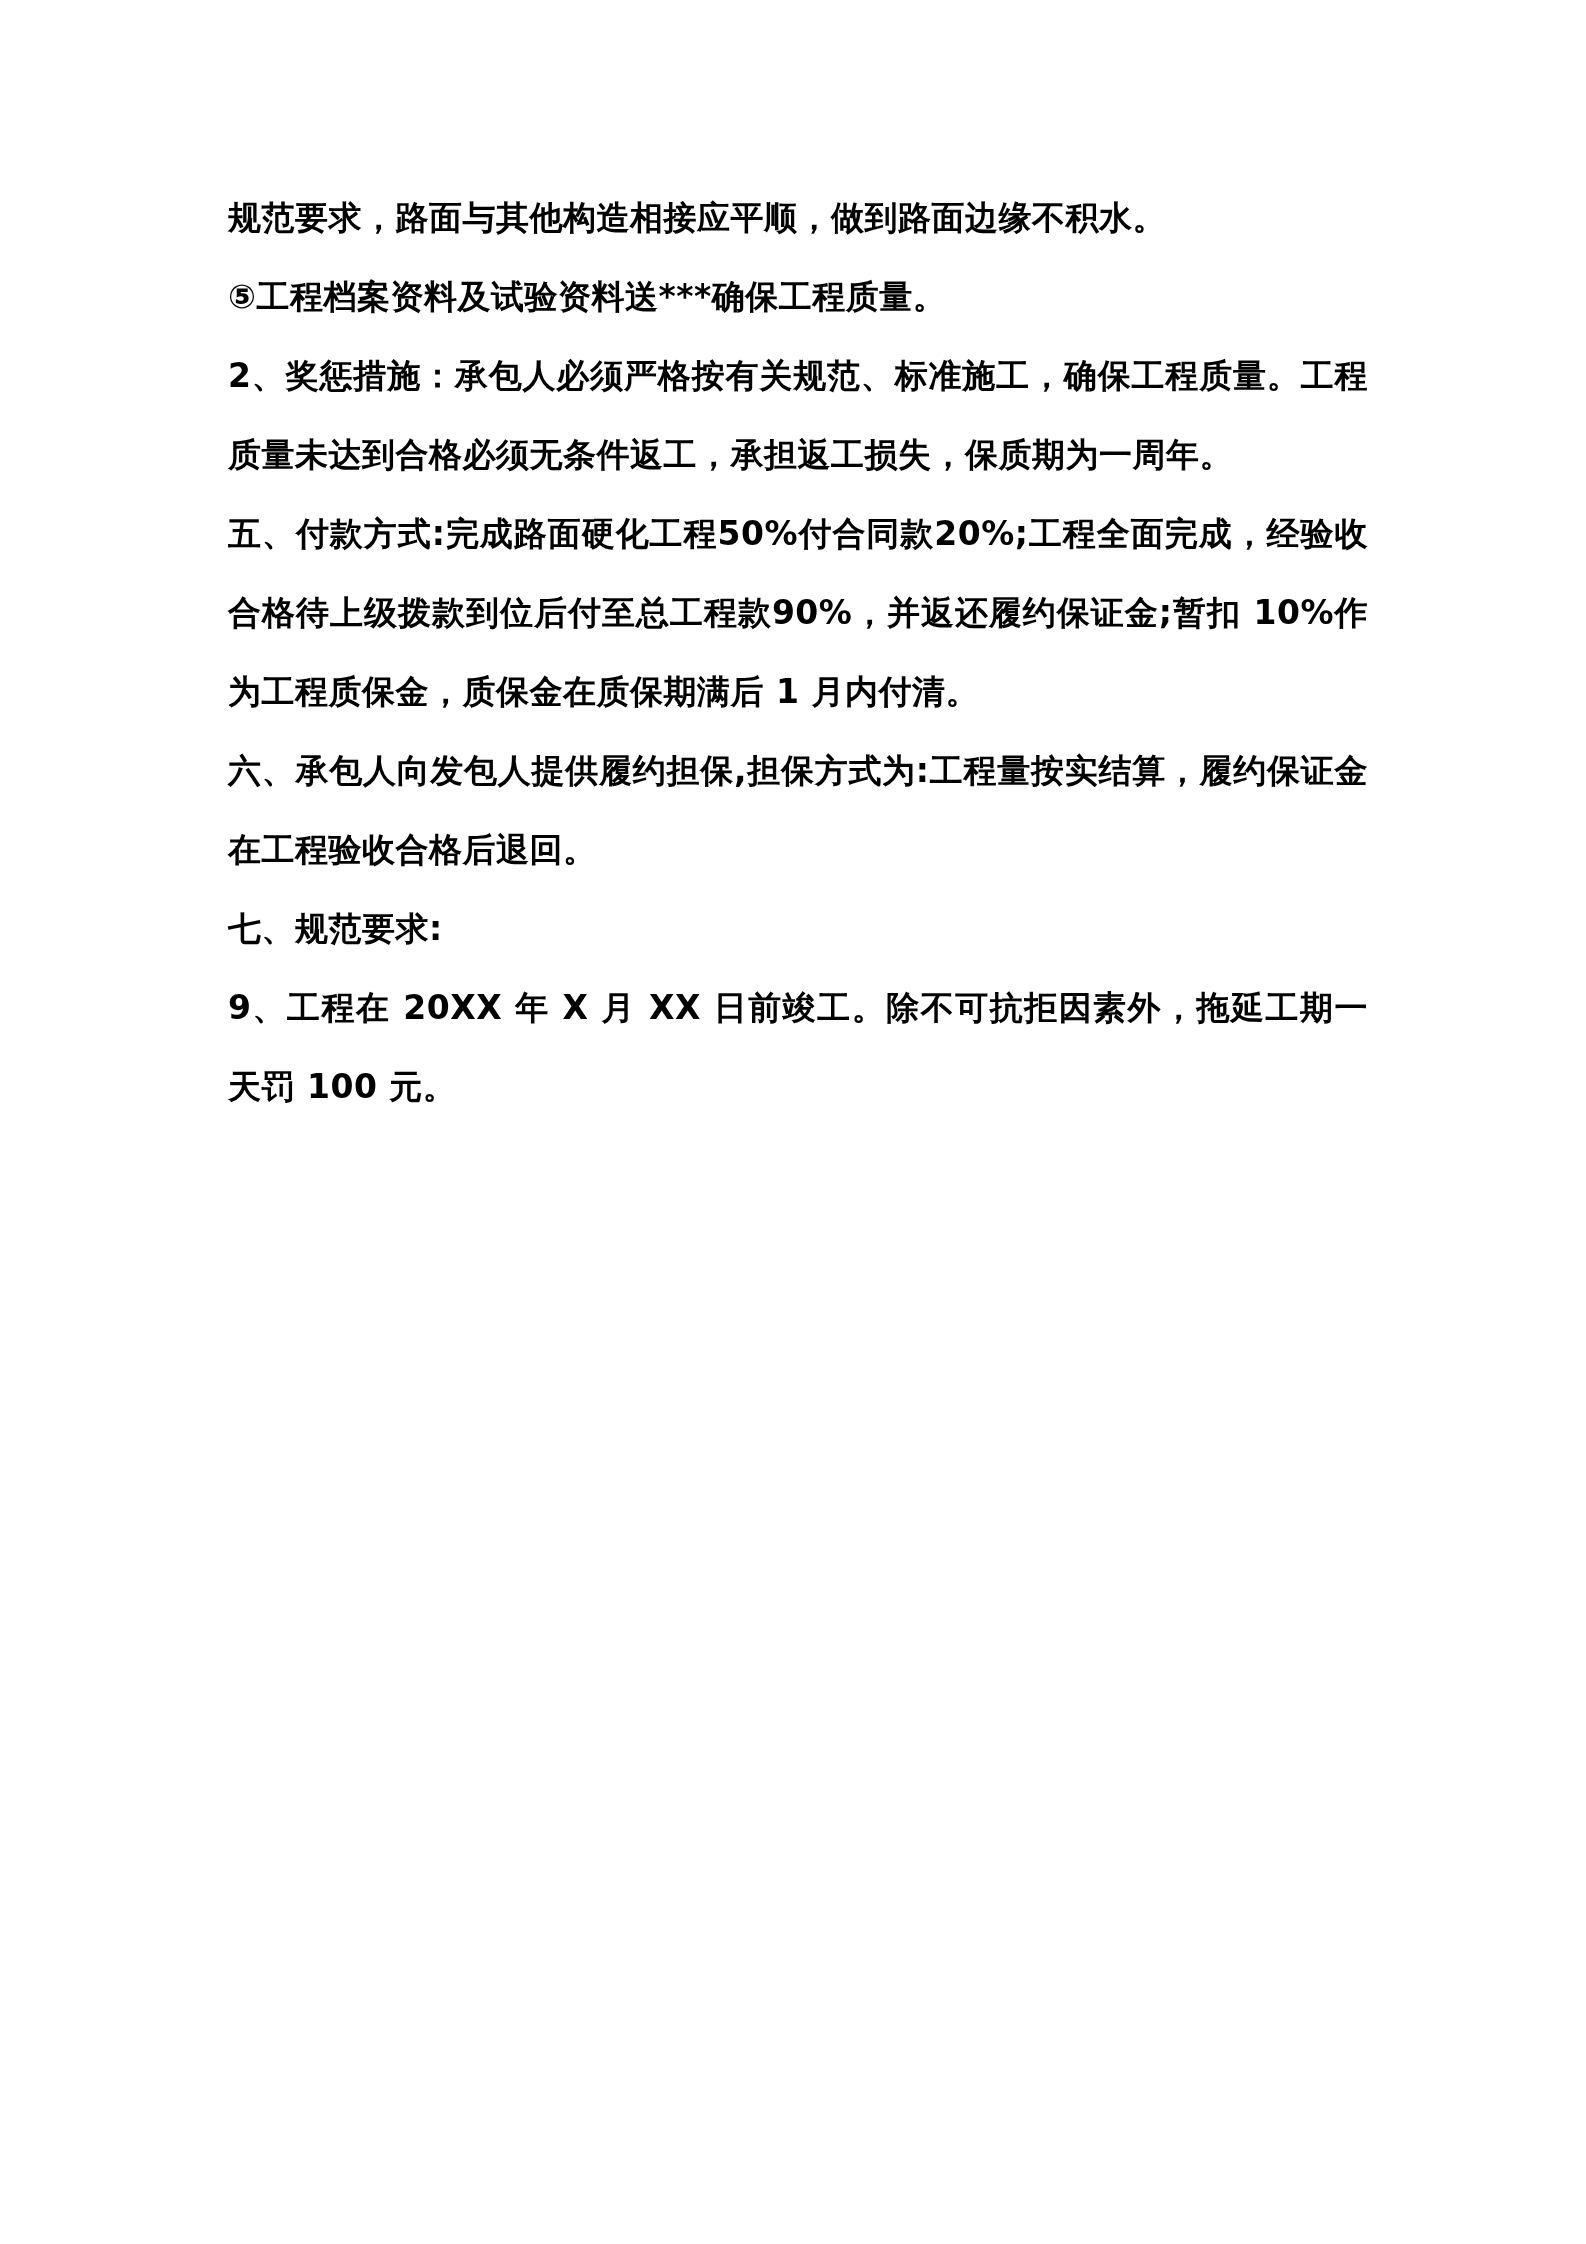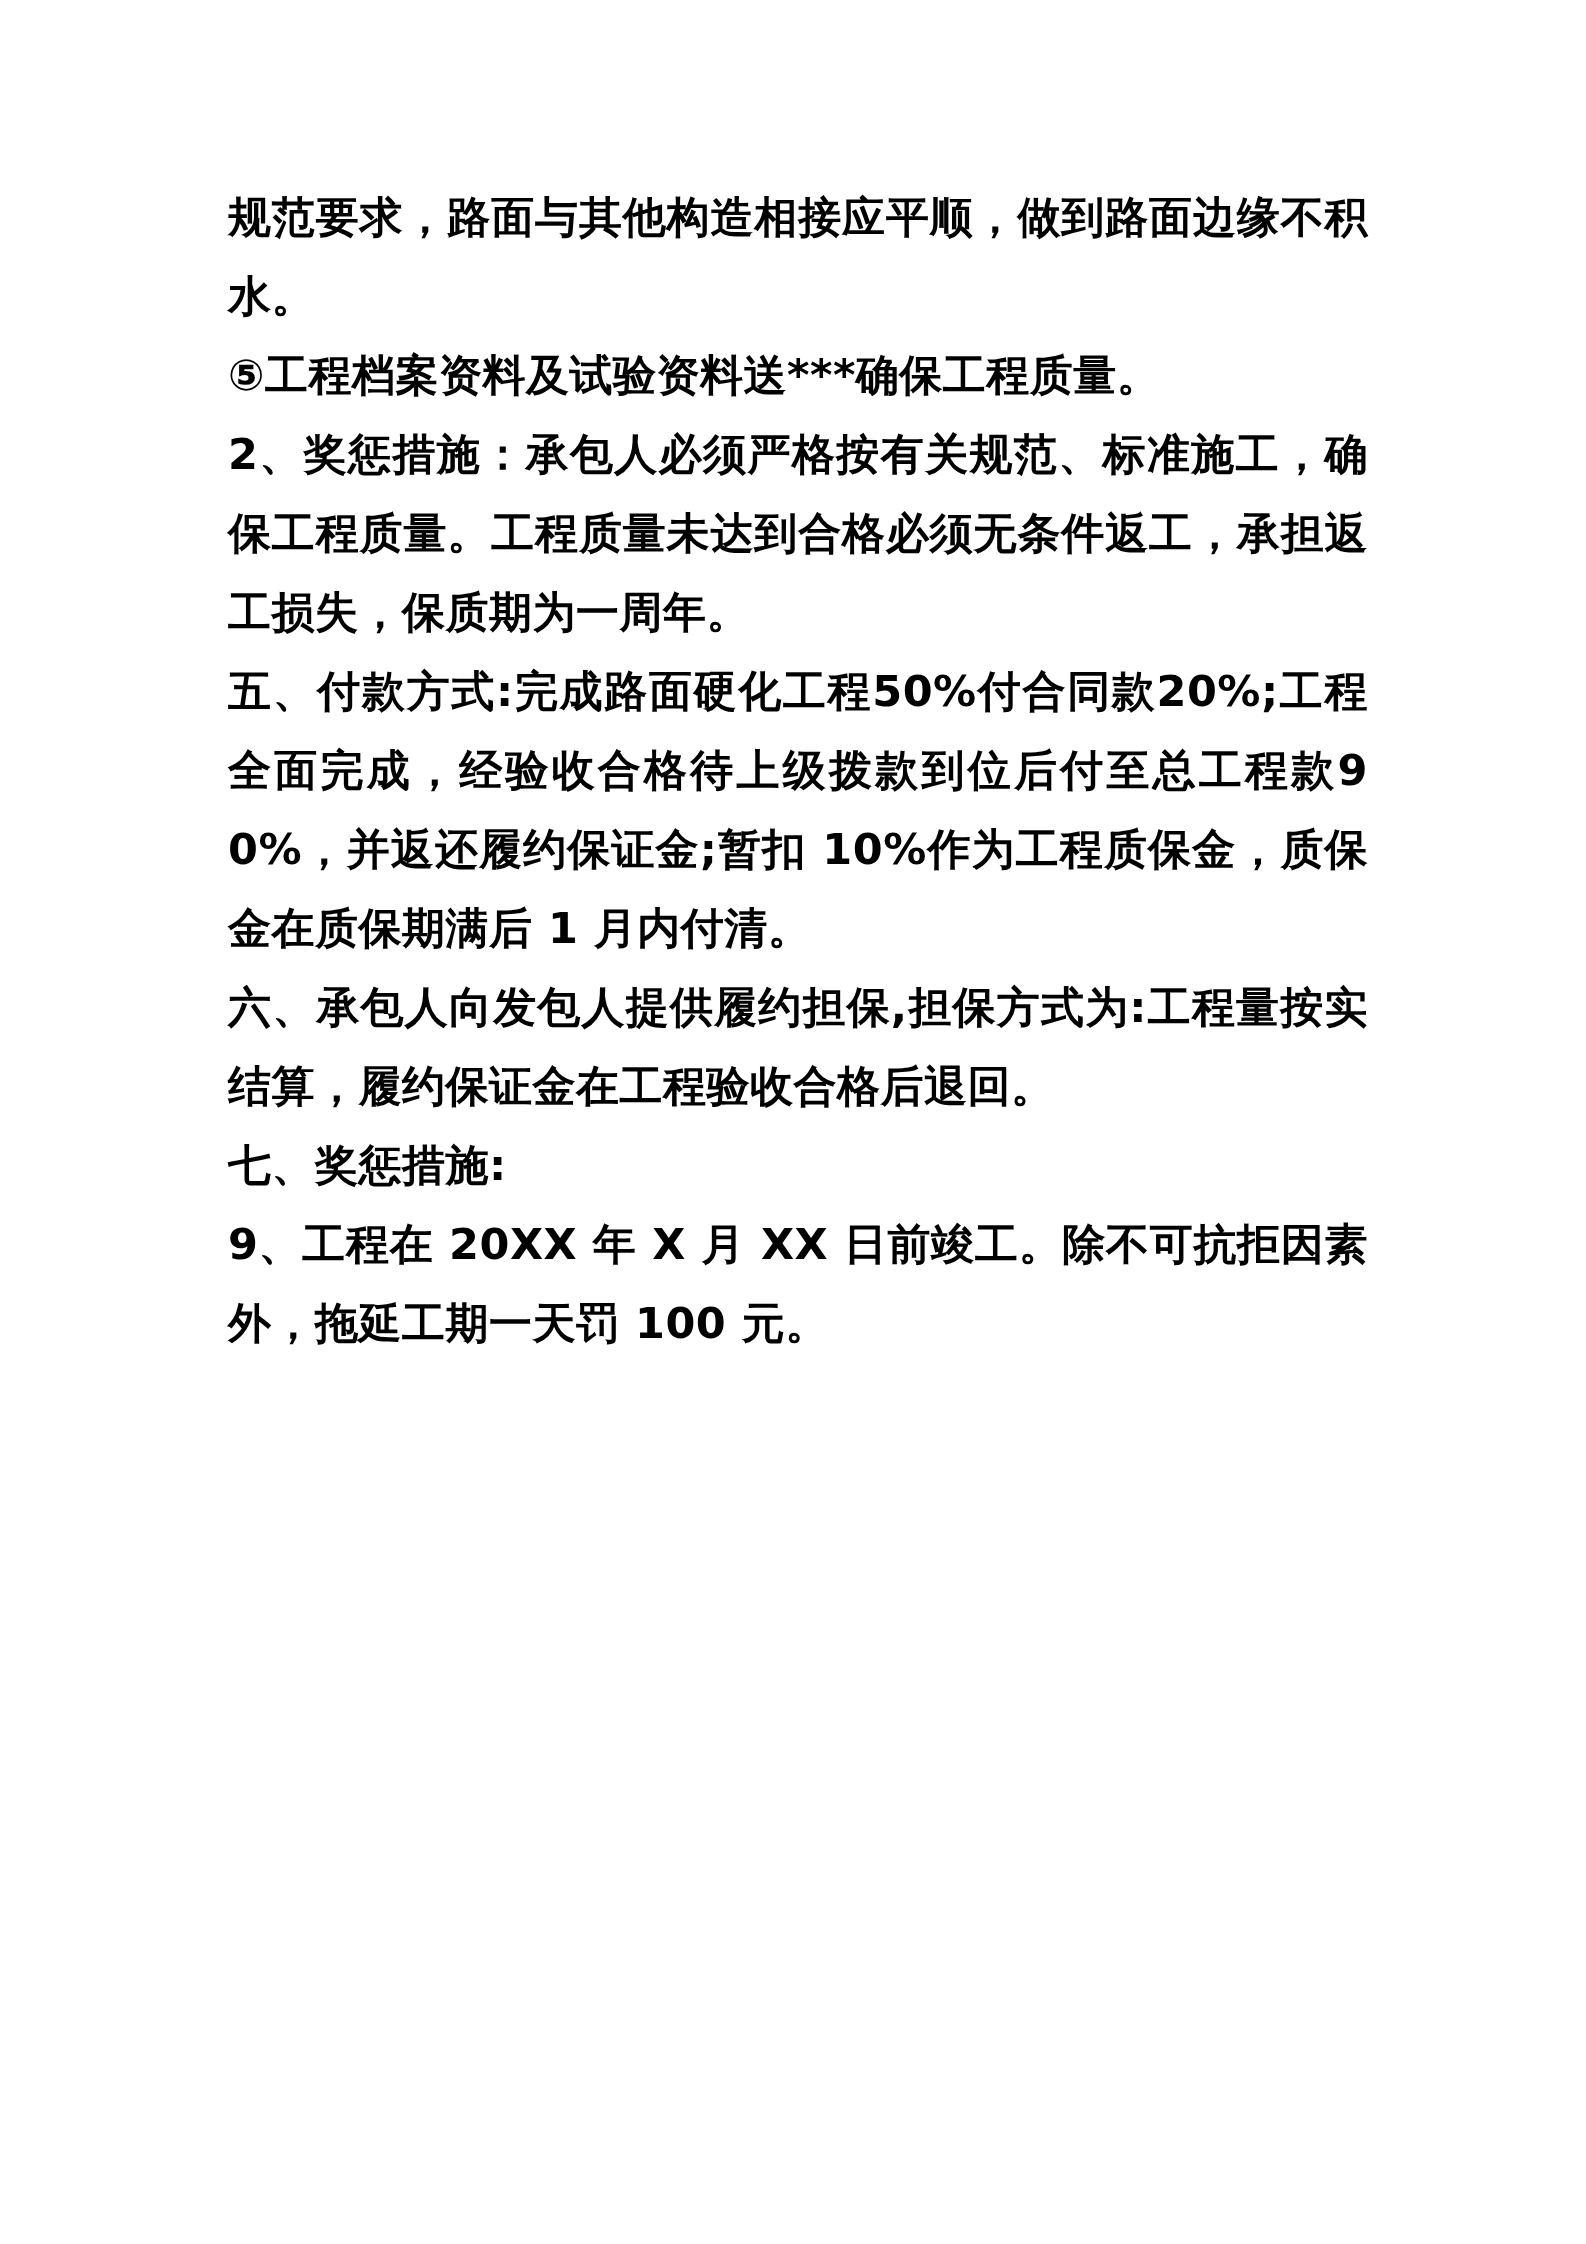--- a/index.html
+++ b/index.html
@@ -16,37 +16,37 @@
     overflow: hidden;
   }
   .content {
     position: absolute;
     left: 228px;
     top: 178px;
     width: 1140px;
   }
   .para {
     font-family: "DejaVu Sans", "Liberation Sans", sans-serif;
-    font-size: 43px;
+    font-size: 33px;
     font-weight: 700;
     color: #000000;
     line-height: 79px;
     margin: 0 0 0 0;
     letter-spacing: 0.5px;
     text-align: justify;
     text-justify: inter-ideograph;
     word-break: break-all;
   }
 </style>
 </head>
 <body>
 
 <div class="page">
   <div class="content">
     <p class="para">规范要求，路面与其他构造相接应平顺，做到路面边缘不积水。</p>
     <p class="para">⑤工程档案资料及试验资料送***确保工程质量。</p>
     <p class="para">2、奖惩措施：承包人必须严格按有关规范、标准施工，确保工程质量。工程质量未达到合格必须无条件返工，承担返工损失，保质期为一周年。</p>
     <p class="para">五、付款方式:完成路面硬化工程50%付合同款20%;工程全面完成，经验收合格待上级拨款到位后付至总工程款90%，并返还履约保证金;暂扣 10%作为工程质保金，质保金在质保期满后 1 月内付清。</p>
     <p class="para">六、承包人向发包人提供履约担保,担保方式为:工程量按实结算，履约保证金在工程验收合格后退回。</p>
-    <p class="para">七、奖惩措施:</p>
+    <p class="para">七、规范要求:</p>
     <p class="para">9、工程在 20XX 年 X 月 XX 日前竣工。除不可抗拒因素外，拖延工期一天罚 100 元。</p>
   </div>
 </div>
 
 </body></html>

